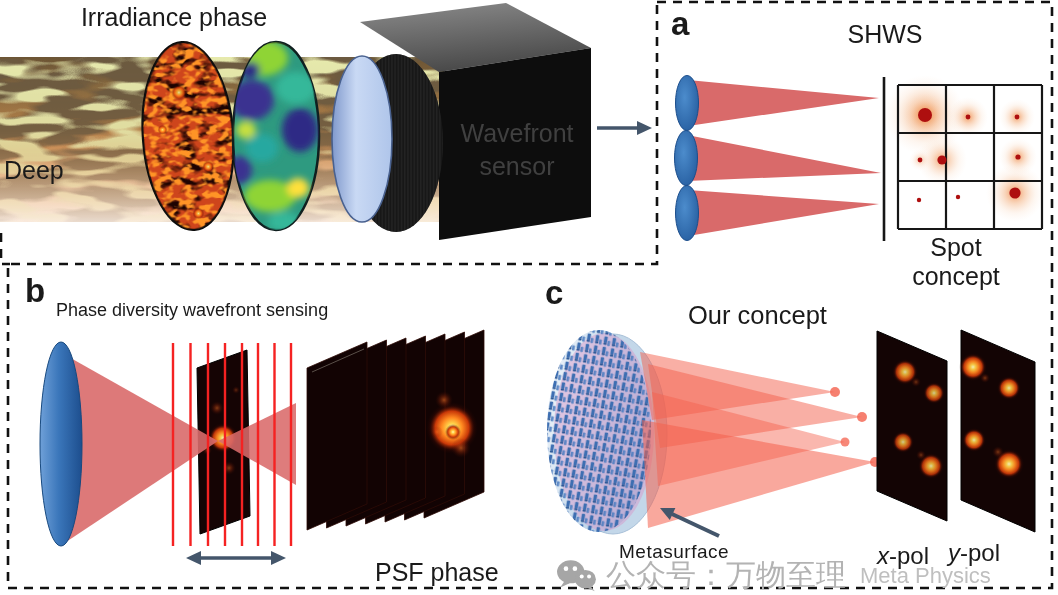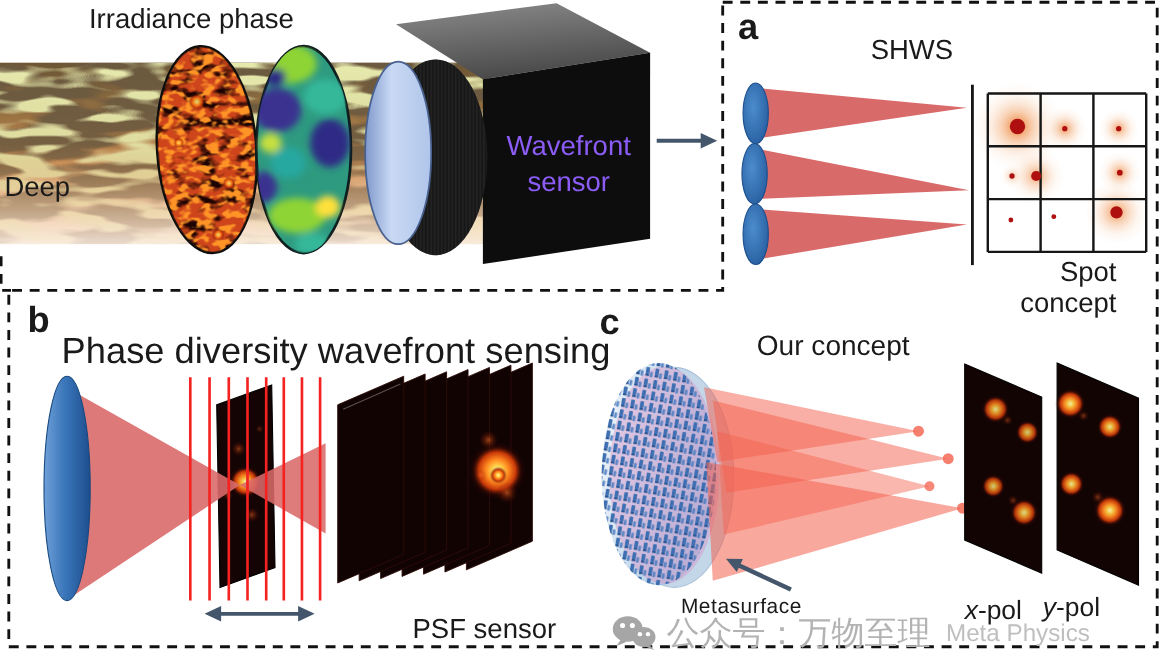--- a/index.html
+++ b/index.html
@@ -5,26 +5,26 @@
   html,body{margin:0;padding:0;background:#fff;}
   .fig{position:relative;width:1058px;height:595px;background:#ffffff;overflow:hidden;
        font-family:"Liberation Sans","DejaVu Sans",sans-serif;color:#1a1a1a;}
   .fig svg.stage{position:absolute;left:0;top:0;}
   .lbl{position:absolute;line-height:1.15;white-space:nowrap;z-index:3;}
   .lbl .ln{display:block;}
   .center{text-align:center;white-space:normal;}
   .tag{font-weight:800;font-size:33px;z-index:3;}
   .t-irradiance{left:49px;top:3px;width:250px;font-size:25px;}
   .t-deep{left:4px;top:145px;font-size:25px;margin-top:11px;}
-  .t-sensor{left:447px;top:117px;width:140px;font-size:25px;color:#8b5cf6;line-height:1.3;}
+  .t-sensor{left:447px;top:117px;width:140px;font-size:25px;color:#404040;line-height:1.3;}
   .t-a{left:671px;top:5px;}
-  .t-shws{left:769px;top:20px;width:120px;font-size:25px;margin-top:12px;}
-  .t-spot{left:897px;top:233px;width:118px;font-size:25px;text-align:right;}
+  .t-shws{left:825px;top:20px;width:120px;font-size:25px;}
+  .t-spot{left:897px;top:233px;width:118px;font-size:25px;}
   .t-b{left:25px;top:272px;}
-  .t-btitle{left:56px;top:300px;font-size:33px;}
+  .t-btitle{left:56px;top:300px;font-size:18px;}
   .t-psf{left:375px;top:558px;font-size:25px;}
   .t-c{left:545px;top:274px;}
   .t-ctitle{left:688px;top:301px;font-size:25.5px;}
   .t-meta{left:619px;top:541px;font-size:19px;letter-spacing:.5px;}
   .t-xpol{left:877px;top:542px;font-size:24px;}
   .t-ypol{left:948px;top:539px;font-size:24px;text-align:right;}
   .pol-var{font-style:italic;}
   .wm{position:absolute;left:556px;top:531px;display:flex;align-items:center;gap:8px;z-index:2;margin-top:24px;}
   .wm-text{font-size:30px;color:#b3b3b3;white-space:nowrap;}
   .wm-brand{font-size:22px;color:#bfbfbf;margin-left:6px;white-space:nowrap;}
@@ -334,21 +334,21 @@
 
 <div class="lbl tag t-a">a</div>
 <div class="lbl t-shws center">SHWS</div>
 <div class="lbl t-spot center">
   <span class="ln">Spot</span>
   <span class="ln">concept</span>
 </div>
 
 <div class="lbl tag t-b">b</div>
 <div class="lbl t-btitle">Phase diversity wavefront sensing</div>
-<div class="lbl t-psf">PSF sensor</div>
+<div class="lbl t-psf">PSF phase</div>
 
 <div class="lbl tag t-c">c</div>
 <div class="lbl t-ctitle">Our concept</div>
 <div class="lbl t-meta">Metasurface</div>
 <div class="lbl t-xpol"><span class="pol-var">x</span><span>-pol</span></div>
 <div class="lbl t-ypol"><span class="pol-var">y</span><span>-pol</span></div>
 
 </div>
 
 </body></html>

